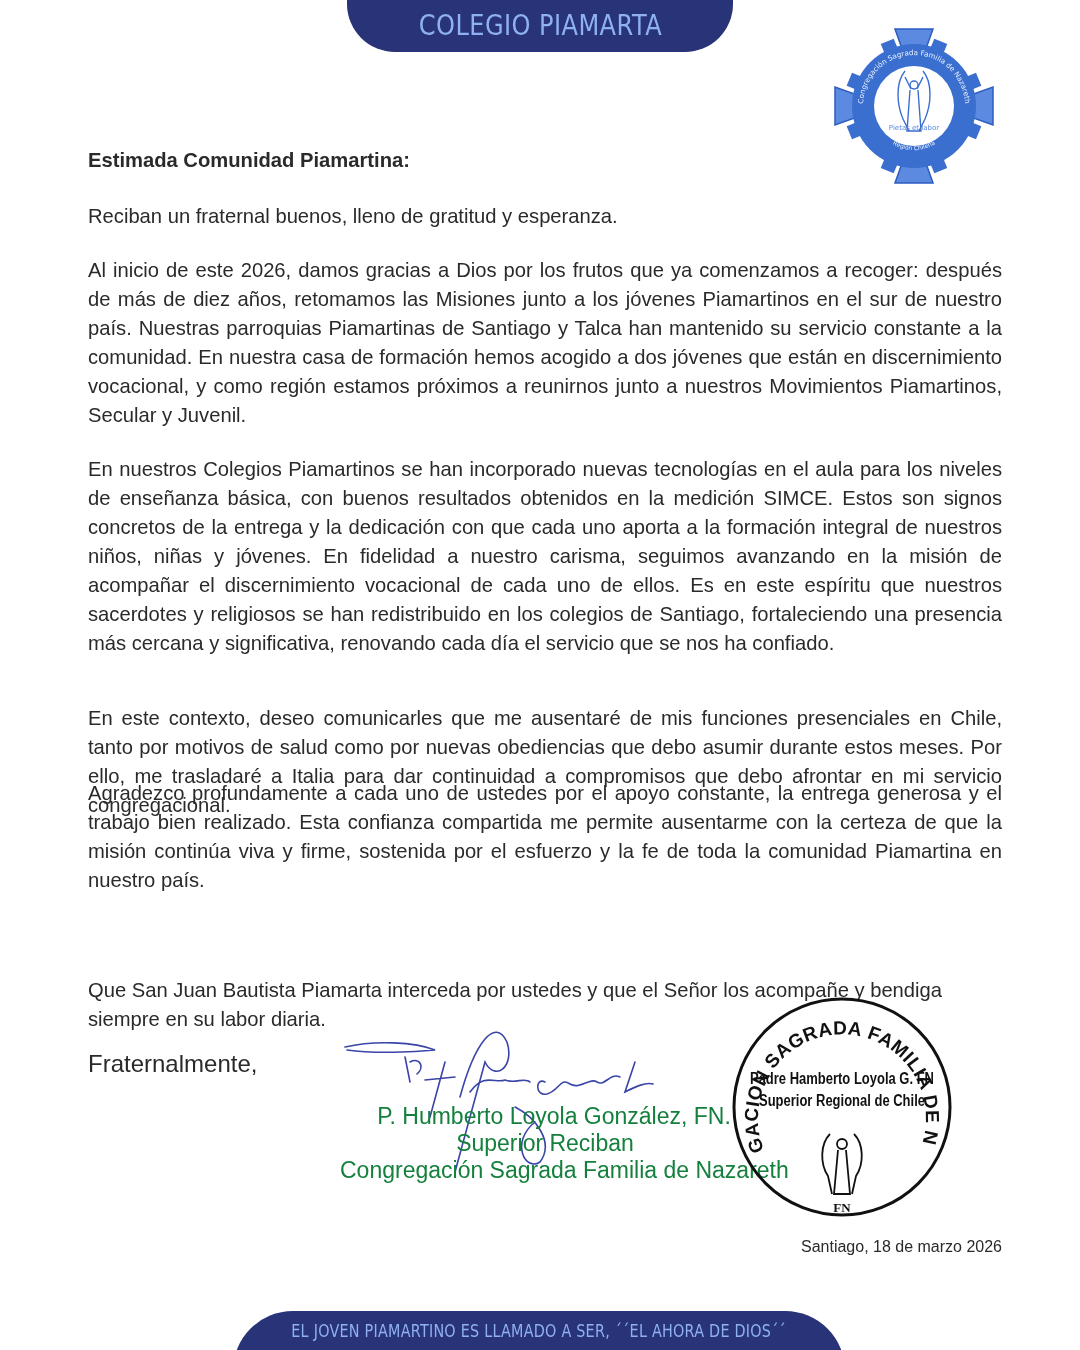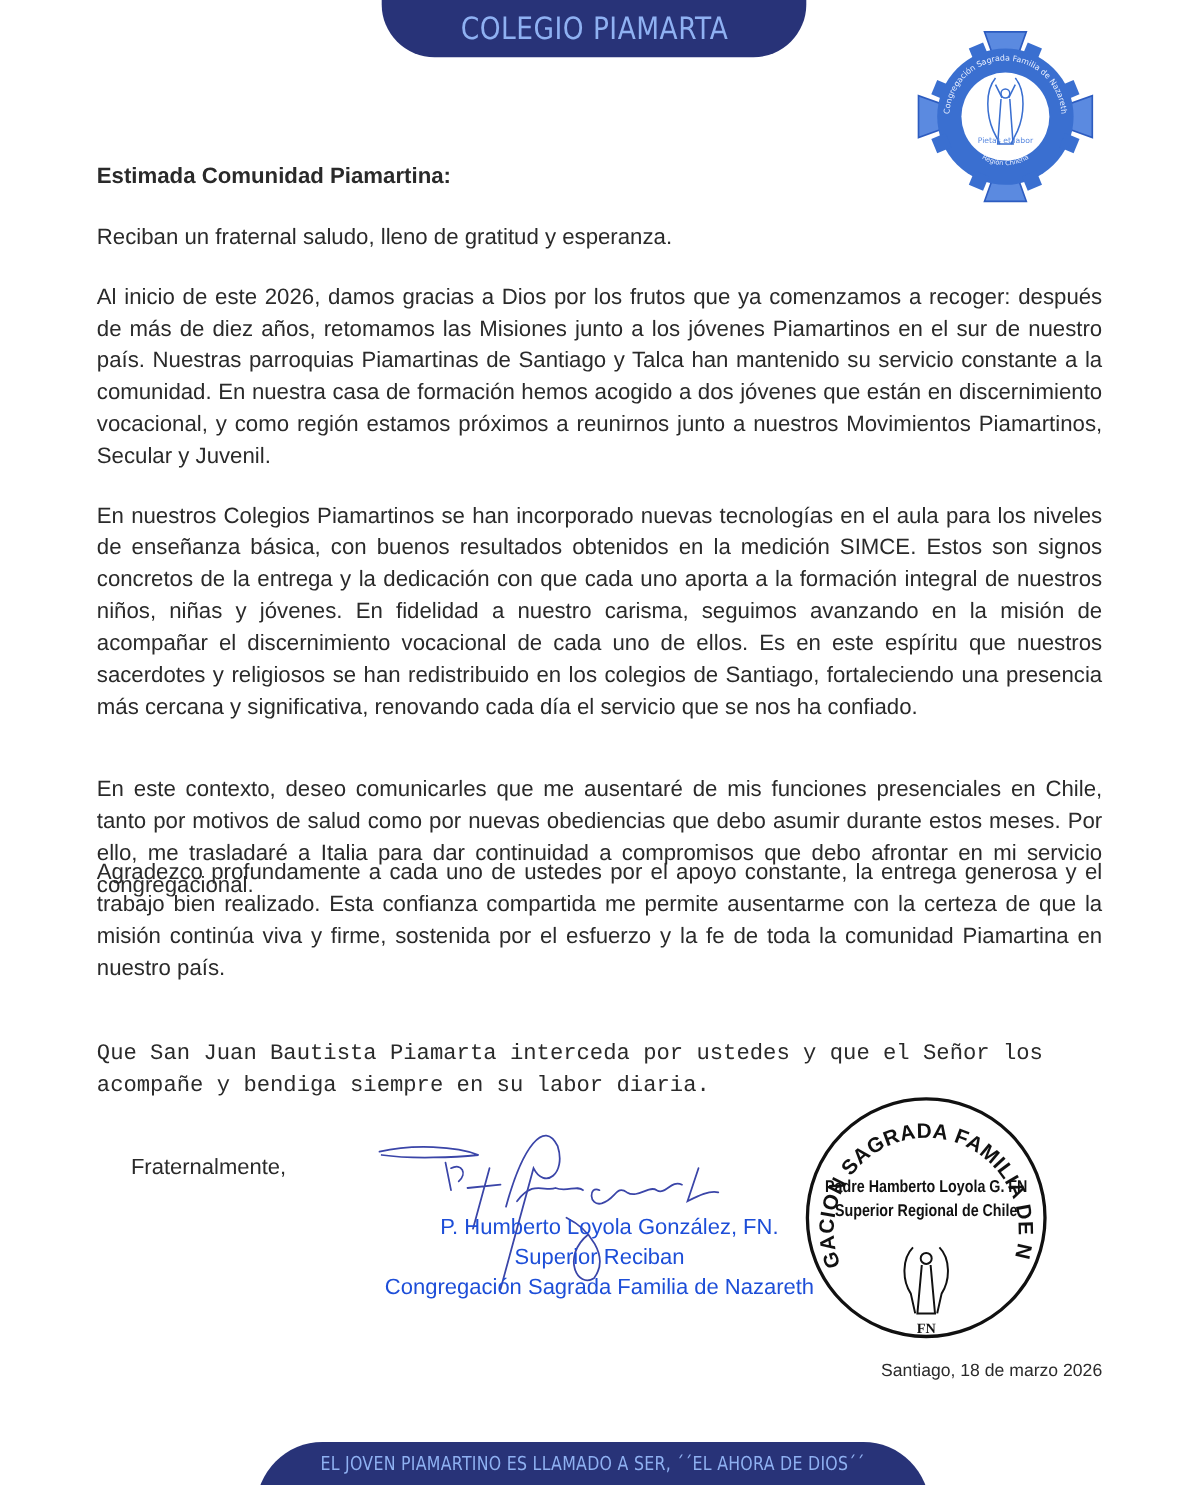--- a/index.html
+++ b/index.html
@@ -23,25 +23,25 @@
       position: absolute; left: 88px; top: 0; width: 914px;
       font-size: 20.2px; line-height: 29px;
     }
     .letter p { margin: 0; text-align: justify; }
     .p-salutation { position: absolute; top: 146px; font-weight: bold; }
     .p-greeting { position: absolute; top: 202px; }
     .p1 { position: absolute; top: 256px; width: 914px; }
     .p2 { position: absolute; top: 455px; width: 914px; }
     .p3 { position: absolute; top: 704px; width: 914px; }
     .p4 { position: absolute; top: 779px; width: 914px; }
-    .p5 { position: absolute; top: 944px; width: 914px; font-family: Liberation Mono, monospace; }
-    .closing { position: absolute; left: 88px; top: 1050px; font-size: 20px; margin-left: 31px; }
+    .p5 { position: absolute; top: 976px; width: 914px; }
+    .closing { position: absolute; left: 88px; top: 1050px; font-size: 24px; }
     .sig-block {
       position: absolute; left: 340px; top: 1103px; width: 410px;
-      font-size: 20px; line-height: 27px; color: #1d4ed8;
+      font-size: 23px; line-height: 27px; color: #15803d;
     }
     .sig-block div { text-align: center; white-space: nowrap; }
     .sig-name { margin-left: 18px; }
     .signature { position: absolute; left: 335px; top: 1022px; width: 340px; height: 170px; }
     .stamp { position: absolute; left: 728px; top: 994px; width: 228px; height: 226px; }
     .date { position: absolute; right: 78px; top: 1238px; font-size: 16px; }
     .bottom-banner {
       position: absolute; left: 233px; top: 1311px; width: 612px; height: 60px;
       background: #283378; border-radius: 60px 60px 0 0;
       display: flex; justify-content: center; padding-top: 10px; box-sizing: border-box;
@@ -98,21 +98,21 @@
     <path d="M 78 62 L 72 50 M 84 62 L 90 50"></path>
   </g>
   <text x="81" y="103" font-size="7" fill="#5b8ae0" text-anchor="middle" font-family="DejaVu Sans, sans-serif">Pietas et labor</text>
   <text font-size="6" fill="#e8efff" font-family="DejaVu Sans, sans-serif">
     <textPath href="#ringBot" startOffset="50%" text-anchor="middle">Región Chilena</textPath>
   </text>
 </svg>
 
 <div class="letter">
   <p class="p-salutation">Estimada Comunidad Piamartina:</p>
-  <p class="p-greeting">Reciban un fraternal saludo, lleno de gratitud y esperanza.</p>
+  <p class="p-greeting">Reciban un fraternal buenos, lleno de gratitud y esperanza.</p>
   <p class="p1">Al inicio de este 2026, damos gracias a Dios por los frutos que ya comenzamos a recoger: después de más de diez años, retomamos las Misiones junto a los jóvenes Piamartinos en el sur de nuestro país. Nuestras parroquias Piamartinas de Santiago y Talca han mantenido su servicio constante a la comunidad. En nuestra casa de formación hemos acogido a dos jóvenes que están en discernimiento vocacional, y como región estamos próximos a reunirnos junto a nuestros Movimientos Piamartinos, Secular y Juvenil.</p>
   <p class="p2">En nuestros Colegios Piamartinos se han incorporado nuevas tecnologías en el aula para los niveles de enseñanza básica, con buenos resultados obtenidos en la medición SIMCE. Estos son signos concretos de la entrega y la dedicación con que cada uno aporta a la formación integral de nuestros niños, niñas y jóvenes. En fidelidad a nuestro carisma, seguimos avanzando en la misión de acompañar el discernimiento vocacional de cada uno de ellos. Es en este espíritu que nuestros sacerdotes y religiosos se han redistribuido en los colegios de Santiago, fortaleciendo una presencia más cercana y significativa, renovando cada día el servicio que se nos ha confiado.</p>
   <p class="p3">En este contexto, deseo comunicarles que me ausentaré de mis funciones presenciales en Chile, tanto por motivos de salud como por nuevas obediencias que debo asumir durante estos meses. Por ello, me trasladaré a Italia para dar continuidad a compromisos que debo afrontar en mi servicio congregacional.</p>
   <p class="p4">Agradezco profundamente a cada uno de ustedes por el apoyo constante, la entrega generosa y el trabajo bien realizado. Esta confianza compartida me permite ausentarme con la certeza de que la misión continúa viva y firme, sostenida por el esfuerzo y la fe de toda la comunidad Piamartina en nuestro país.</p>
   <p class="p5" style="text-align:left;width:900px;">Que San Juan Bautista Piamarta interceda por ustedes y que el Señor los acompañe y bendiga siempre en su labor diaria.</p>
 </div>
 
 <div class="closing">Fraternalmente,</div>
 
 <svg class="signature" viewBox="0 0 340 170">

